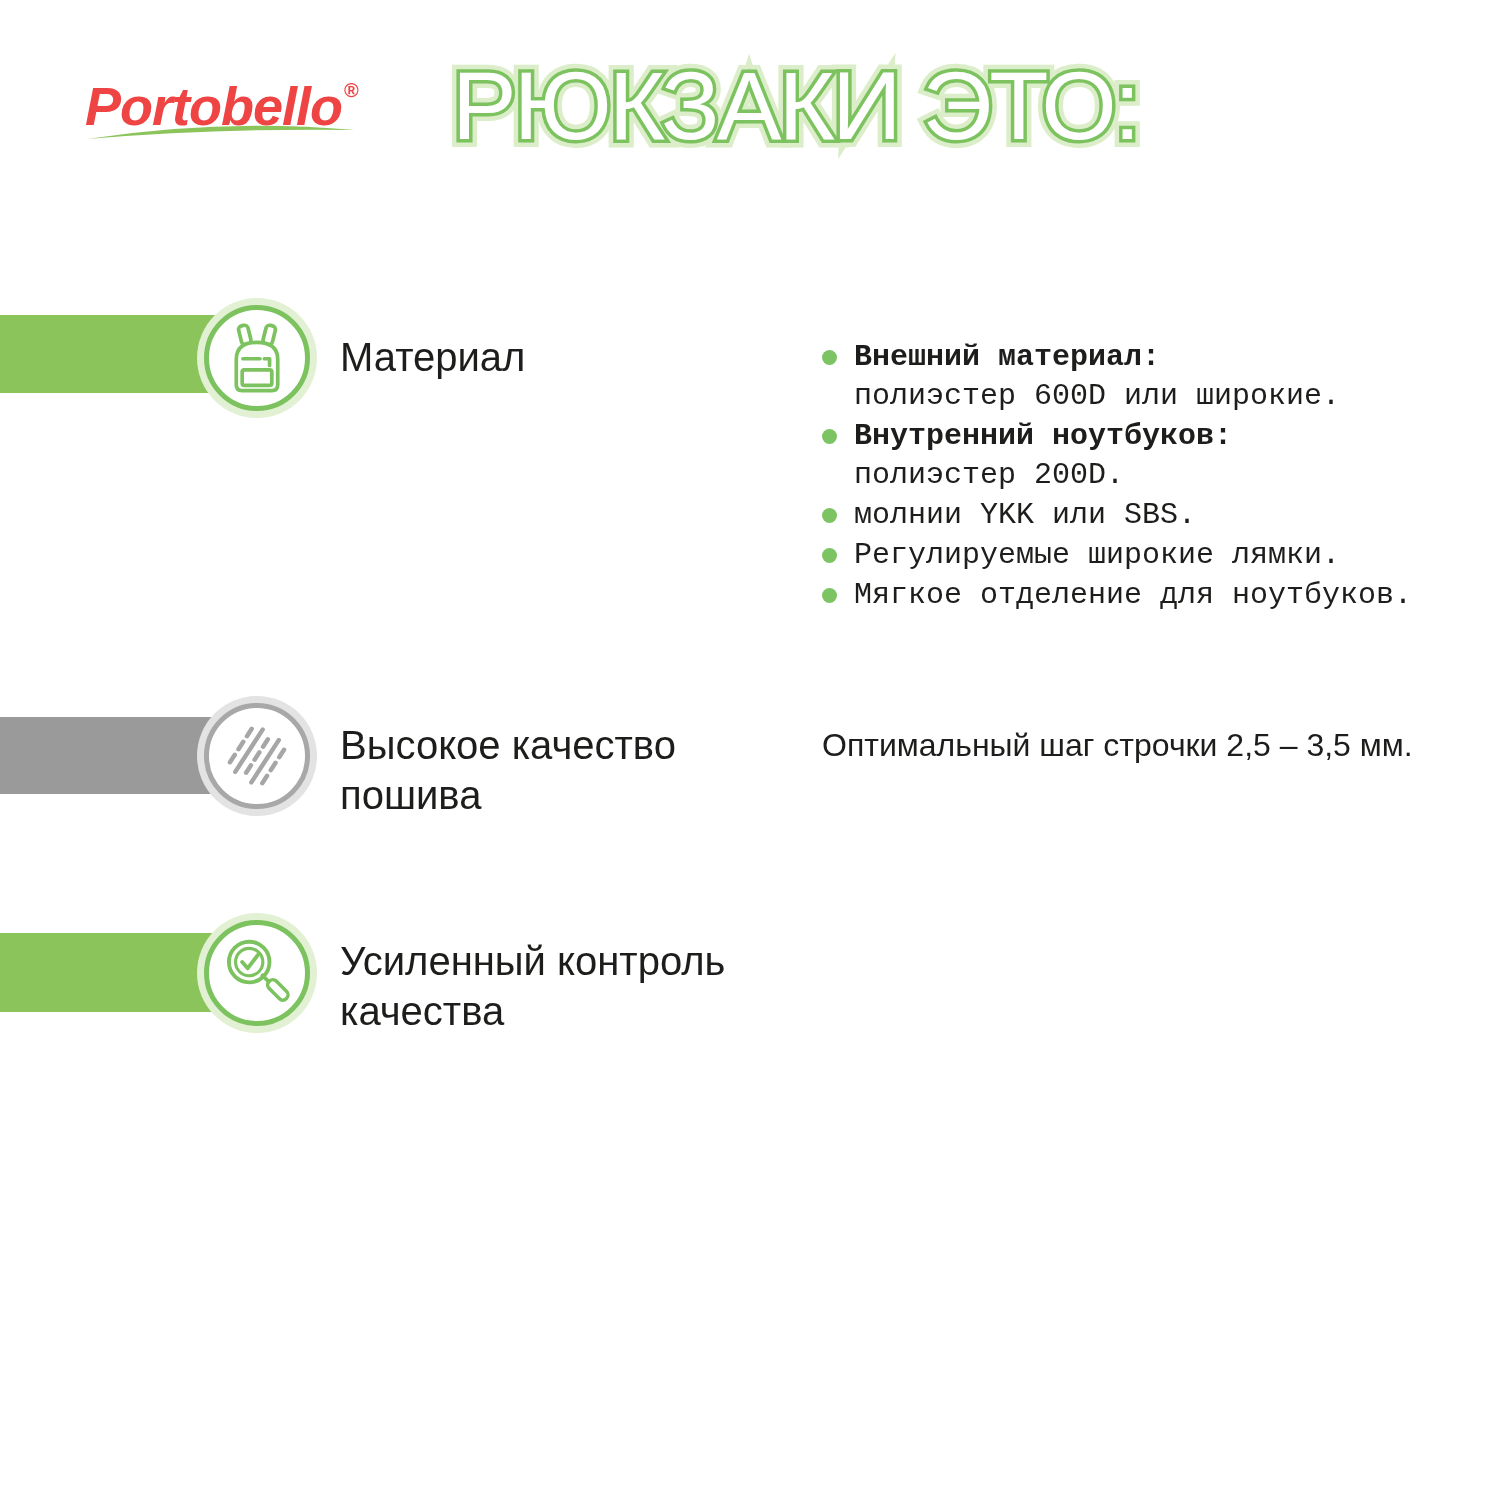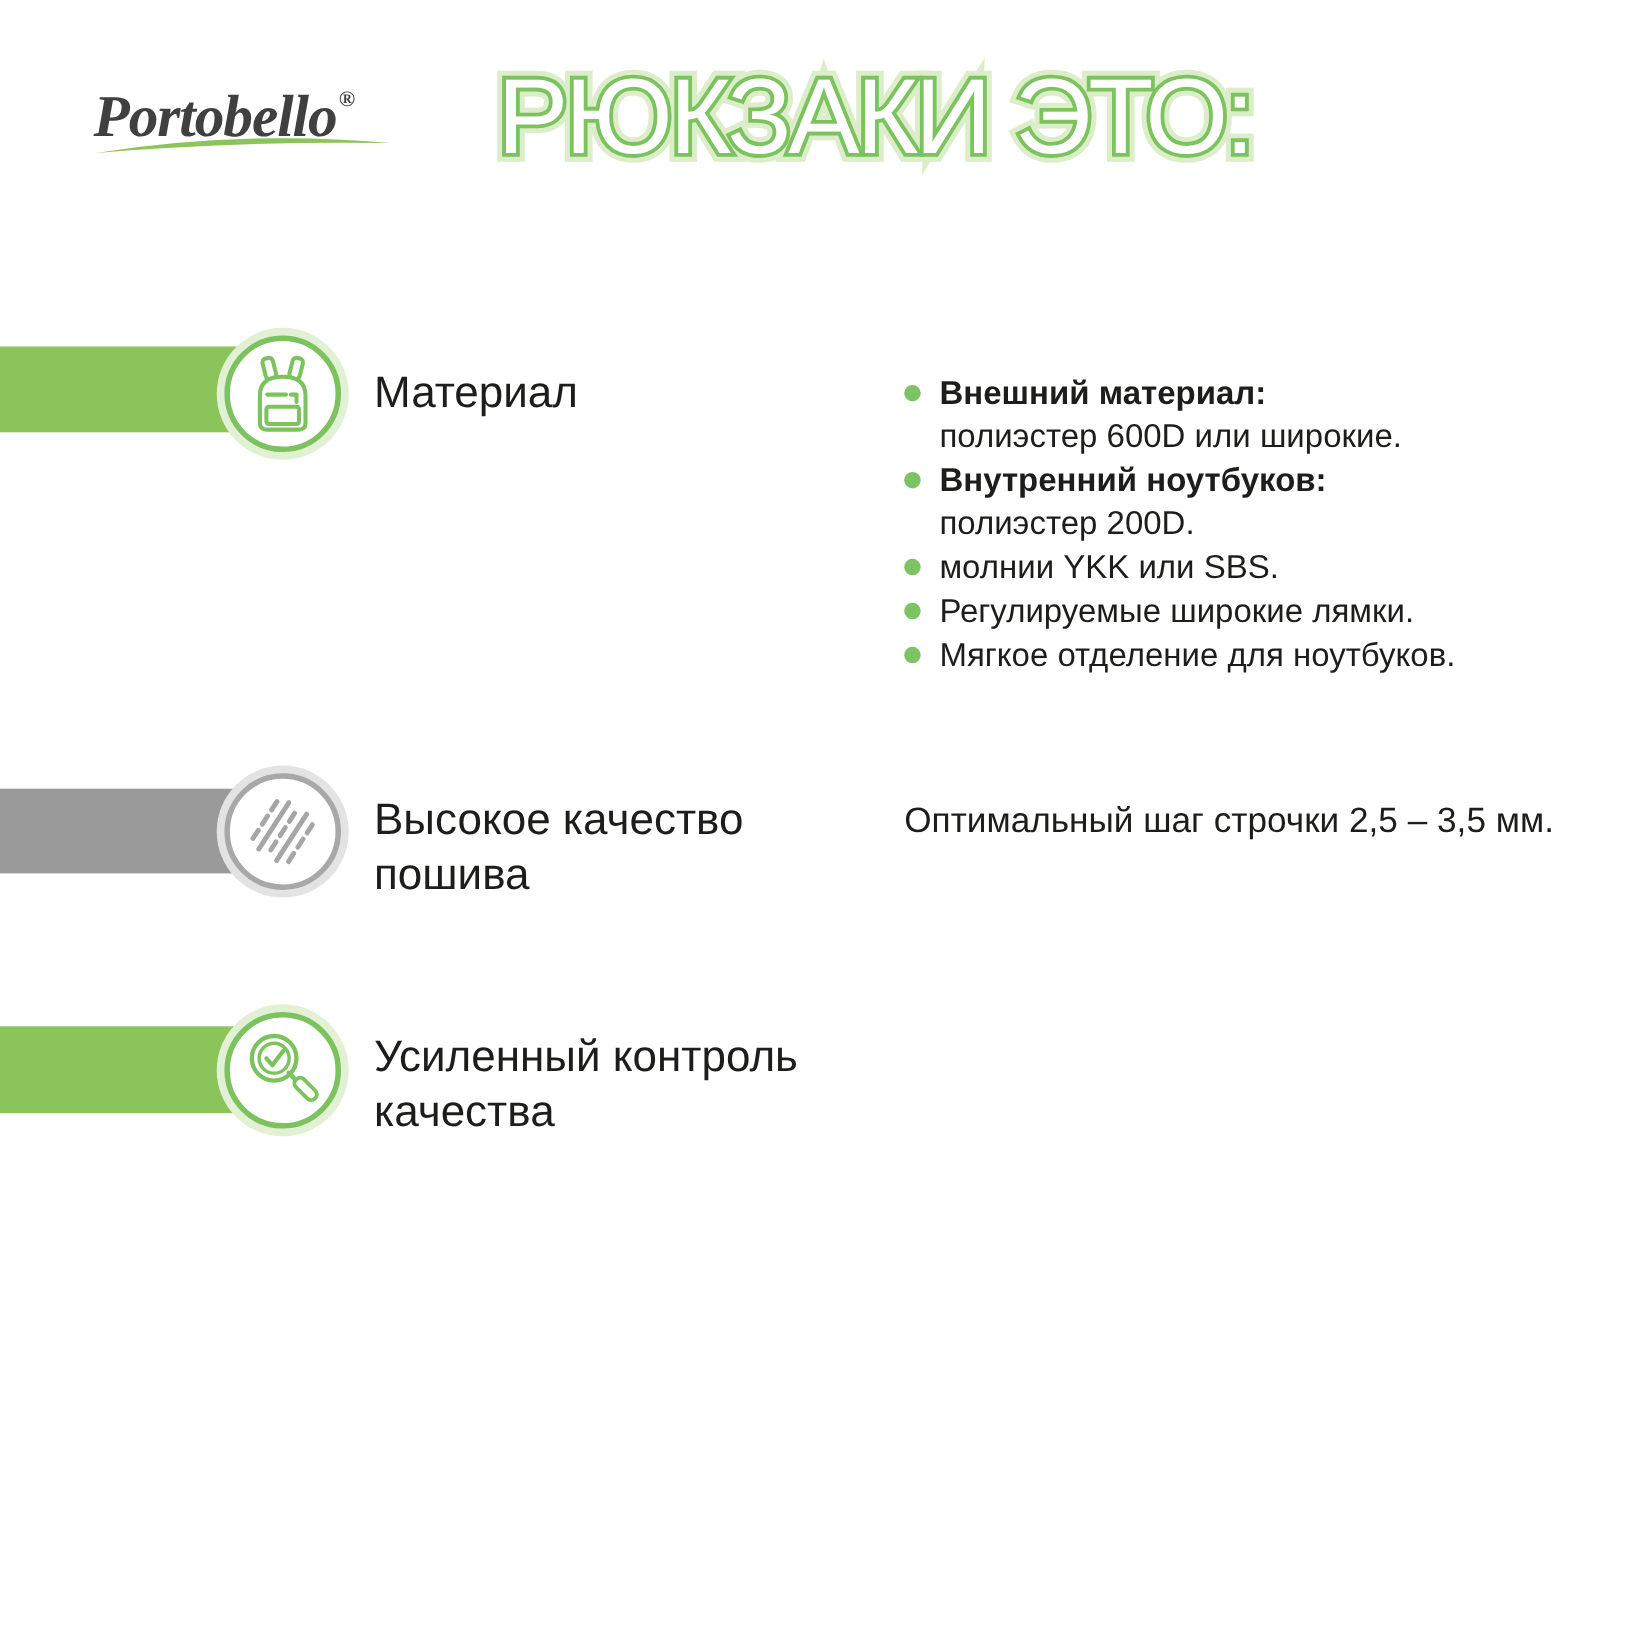--- a/index.html
+++ b/index.html
@@ -7,21 +7,21 @@
     width:1500px;height:1500px;background:#ffffff;
     font-family:"Liberation Sans", sans-serif;color:#1d1d1b;
     position:relative;overflow:hidden;
   }
   .canvas{position:absolute;left:0;top:0;width:1500px;height:1500px;}
 
   
   .logo{position:absolute;left:85px;top:60px;width:300px;height:90px;}
   .logo-text{
     font-style:italic;font-weight:bold;font-size:54px;line-height:60px;
-    color:#404040;letter-spacing:-1px;white-space:nowrap;font-family:Liberation Serif, serif;
+    color:#ef4444;letter-spacing:-1px;white-space:nowrap;
   }
   .logo-reg{font-size:20px;vertical-align:28px;font-style:normal;margin-left:2px;}
   .logo-swoosh{position:absolute;left:0px;top:62px;}
 
   
   .title-wrap{position:absolute;left:452px;top:46px;width:760px;height:130px;}
   .title-layer{
     position:absolute;left:0;top:0;white-space:nowrap;
     font-weight:normal;font-size:97px;letter-spacing:-3px;line-height:120px;
   }
@@ -52,21 +52,21 @@
 
   .heading{
     position:absolute;left:340px;width:440px;
     font-weight:normal;font-size:40px;line-height:50px;letter-spacing:0px;
   }
   .heading1{top:332px;}
   .heading2{top:720px;}
   .heading3{top:936px;}
 
   
-  .bullets{position:absolute;left:822px;top:338px;width:600px;}
+  .bullets{position:absolute;left:822px;top:338px;width:600px;font-family:Liberation Mono, monospace;}
   .bullet-item{display:flex;margin-bottom:1px;}
   .bullet-dot{
     flex:0 0 auto;width:15px;height:15px;border-radius:50%;
     background:#7cc463;margin:12px 17px 0 0;
   }
   .bullet-body{font-size:30px;line-height:39px;}
   .bullet-bold{font-weight:bold;}
 
   .note{
     position:absolute;left:822px;top:726px;width:660px;

